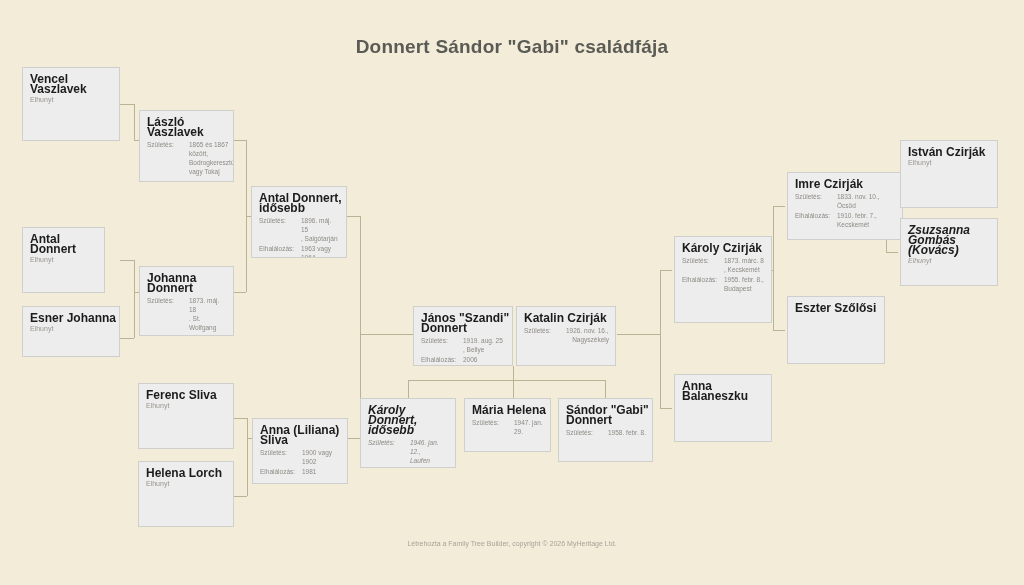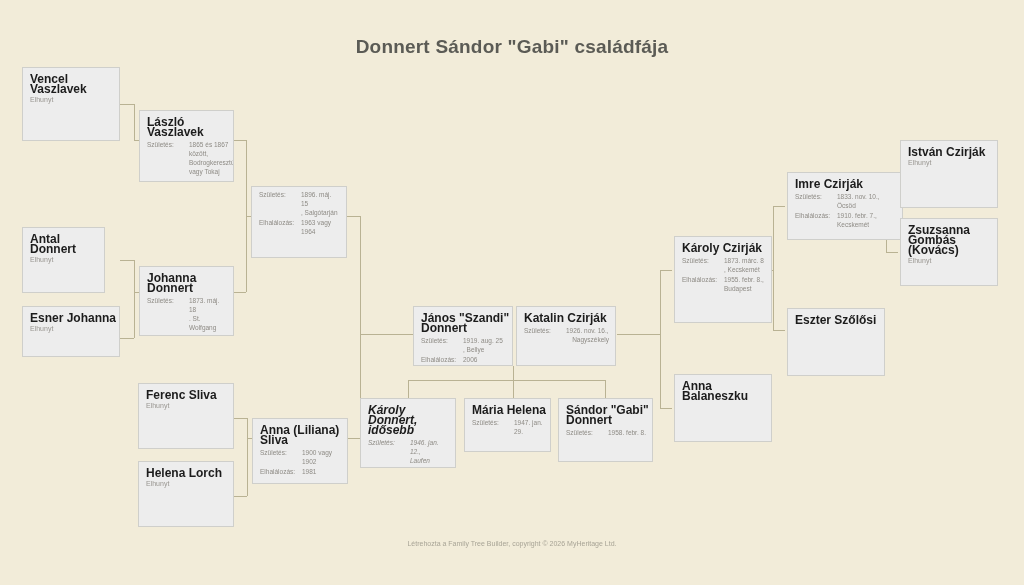--- a/index.html
+++ b/index.html
@@ -157,20 +157,21 @@
         <div class="val">
           <span>1953. júl. 22.,</span>
           <span>Szentmártonkáta</span>
         </div>
       </div>
 
     </div>
   </div>
 
   <div class="node" style="left:251px; top:186px; width:96px; height:72px;">
+    <div class="nm">Antal Donnert, idősebb</div>
     <div class="facts">
       <div class="fact">
         <div class="lbl">Születés:</div>
         <div class="val">
           <span>1896. máj. 15</span>
           <span>, Salgótarján</span>
         </div>
       </div>
       <div class="fact">
         <div class="lbl">Elhalálozás:</div>
@@ -318,29 +319,29 @@
       <div class="fact">
         <div class="lbl">Elhalálozás:</div>
         <div class="val">
           <span>1910. febr. 7.,</span>
           <span>Kecskemét</span>
         </div>
       </div>
     </div>
   </div>
 
-  <div class="node" style="left:787px; top:308px; width:98px; height:68px;">
+  <div class="node" style="left:787px; top:296px; width:98px; height:68px;">
     <div class="nm">Eszter Szőlősi</div>
   </div>
 
   <div class="node" style="left:900px; top:140px; width:98px; height:68px;">
     <div class="nm">István Czirják</div>
     <div class="dead">Elhunyt</div>
   </div>
 
-  <div class="node" style="left:900px; top:218px; width:98px; height:68px;">
+  <div class="node" style="left:900px; top:218px; width:98px; height:68px;font-style:italic;">
     <div class="nm">Zsuzsanna Gombás (Kovács)</div>
     <div class="dead">Elhunyt</div>
   </div>
 
   <div id="footer">Létrehozta a Family Tree Builder, copyright © 2026 MyHeritage Ltd.</div>
 
 </div>
 
 </body></html>

